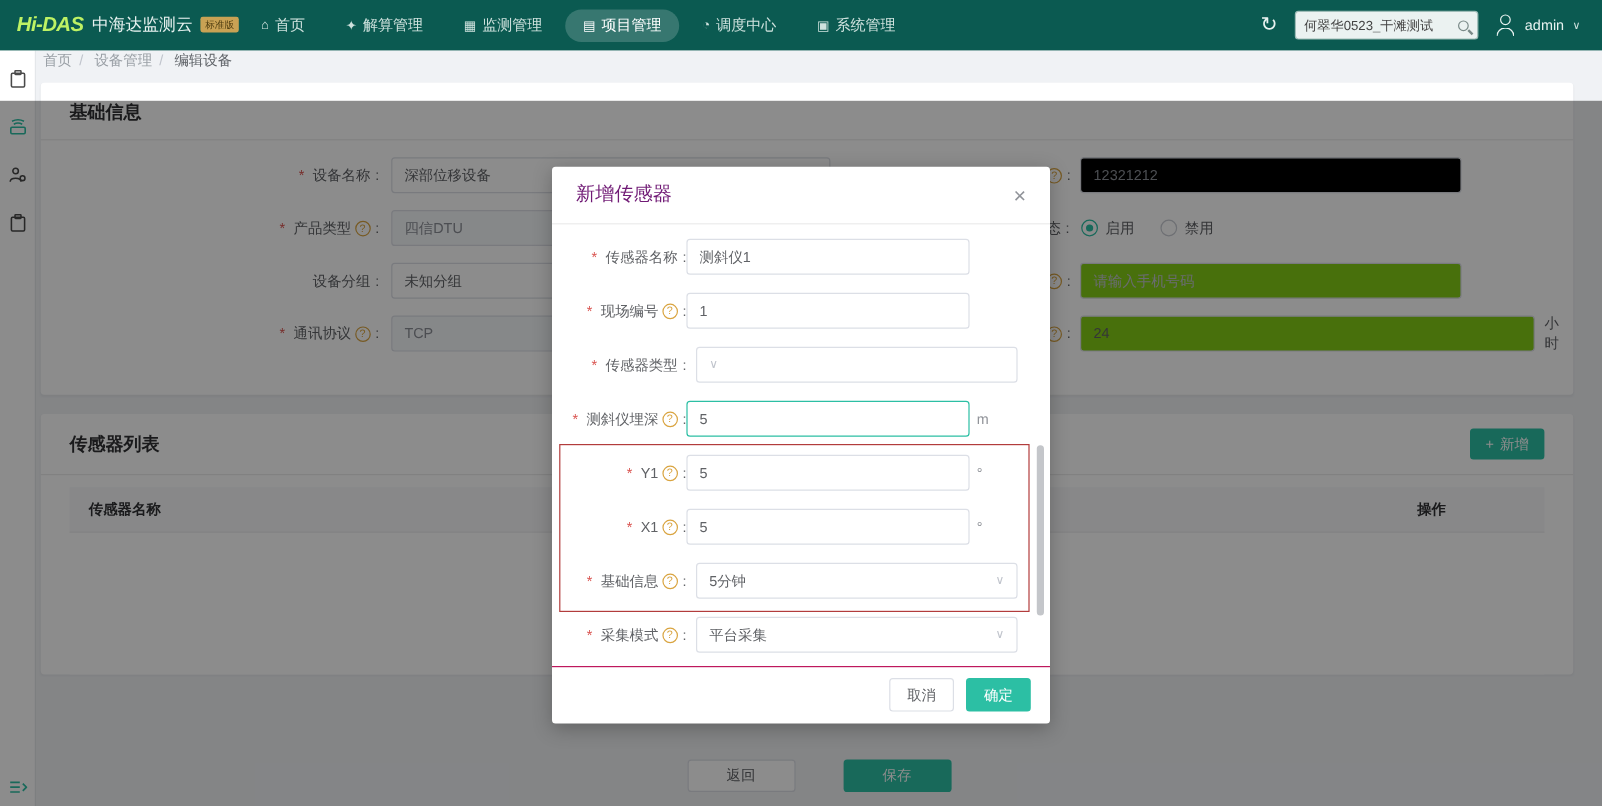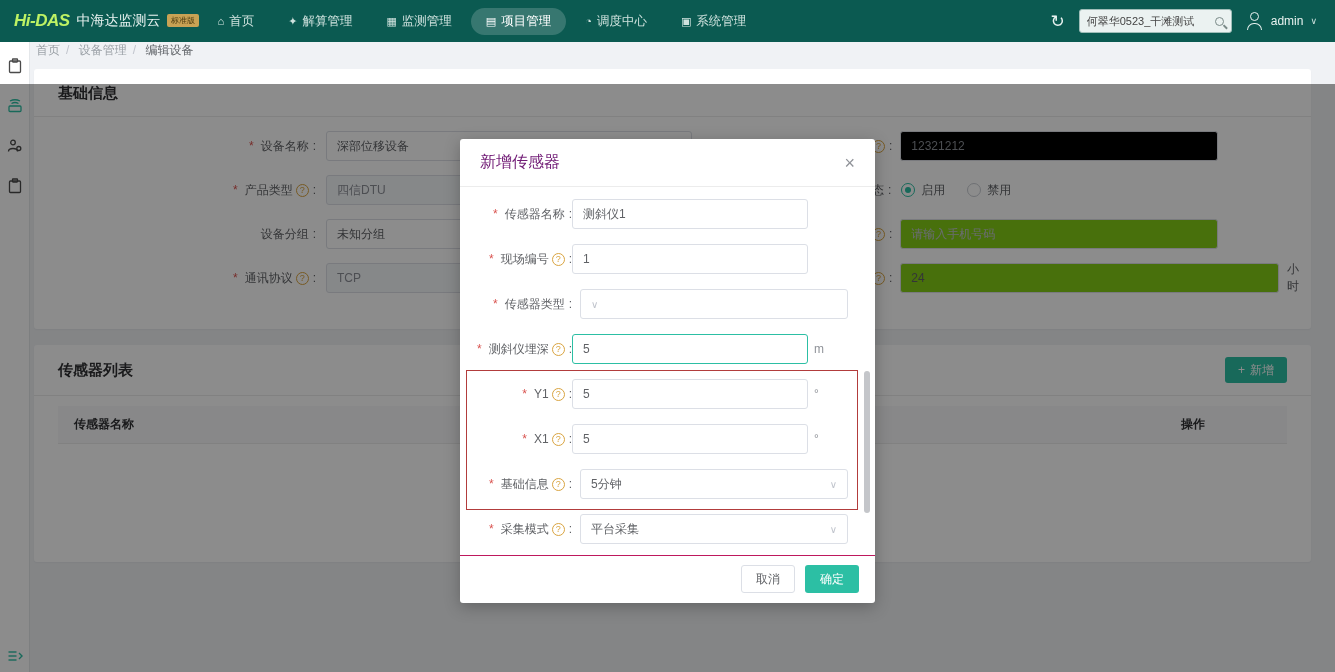--- a/index.html
+++ b/index.html
@@ -300,20 +300,24 @@
       <div class="card-divider"></div>
       <div class="table-wrap">
         <div class="t-header">
           <span class="t-cell-name">传感器名称</span>
           <span class="t-cell-op">操作</span>
         </div>
         <div class="t-body"></div>
       </div>
     </div>
 
+    <div class="page-actions">
+      <button class="btn-back">返回</button>
+      <button class="btn-save">保存</button>
+    </div>
   </div>
 
   <div class="overlay"></div>
 
   <div class="modal">
     <div class="m-header">
       <span class="m-title">新增传感器</span>
       <span class="m-close">×</span>
     </div>
     <div class="m-body">

